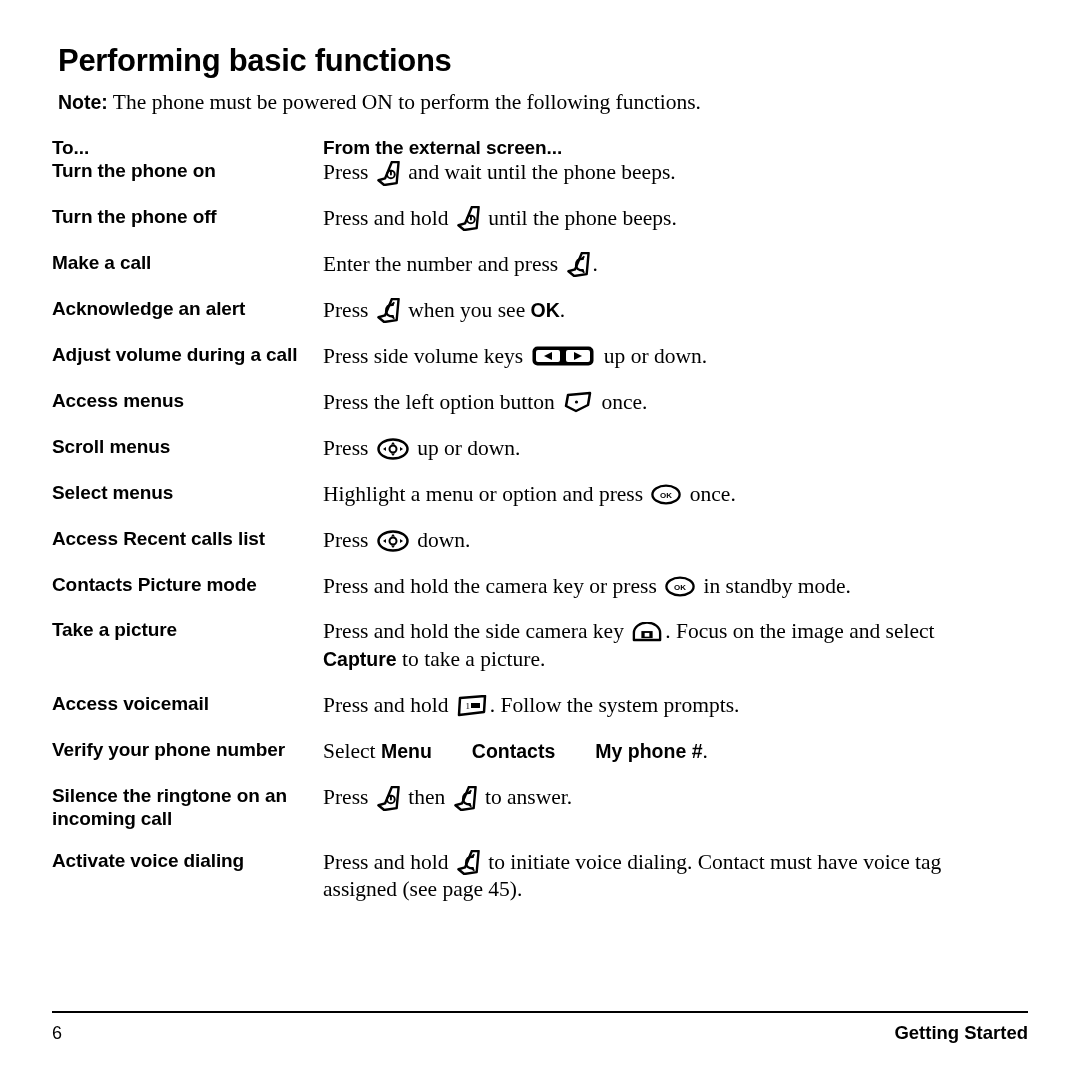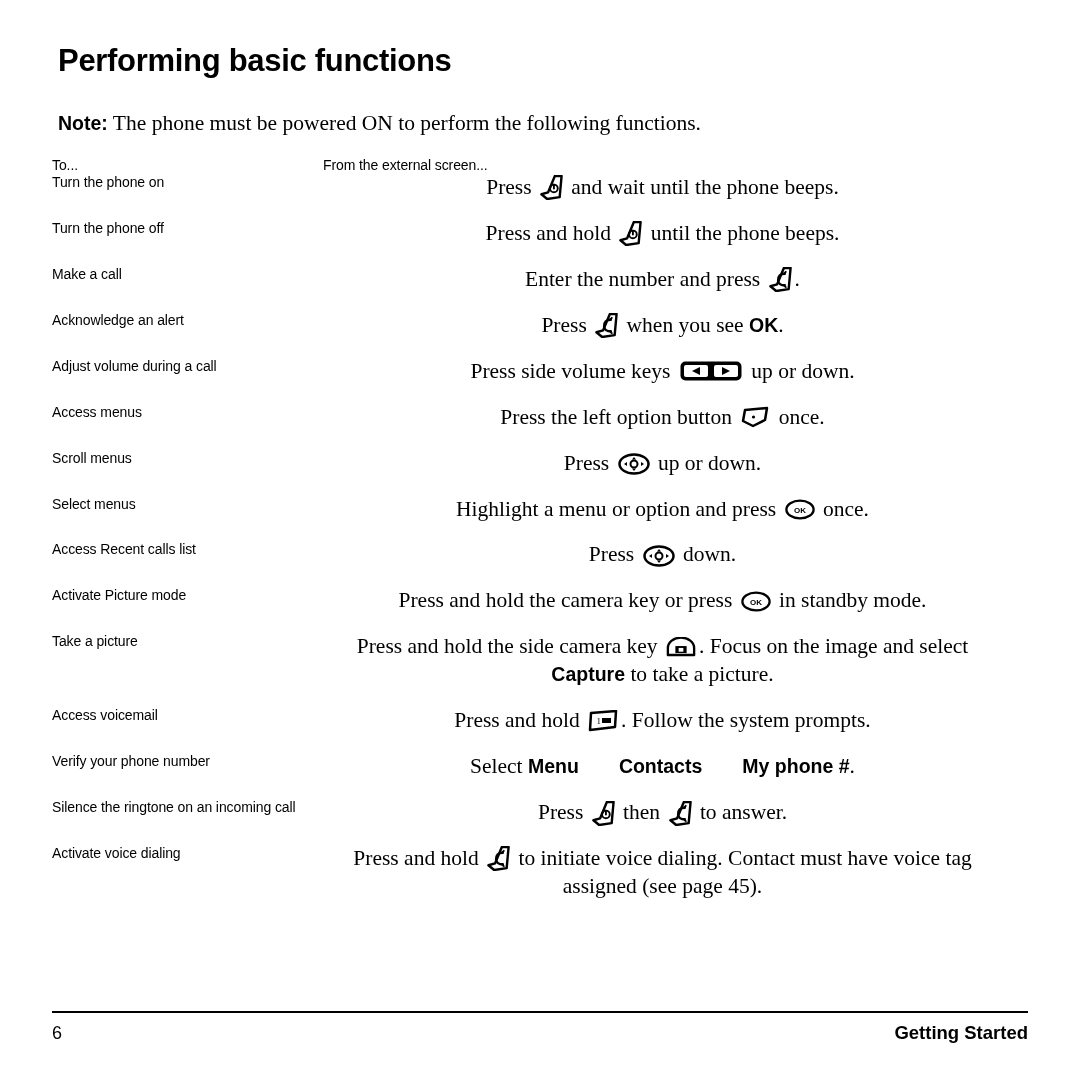--- a/index.html
+++ b/index.html
@@ -30,21 +30,21 @@
     font-weight: bold;
     font-size: 31px;
     letter-spacing: -0.3px;
     margin: 0 0 0 6px;
     padding: 0;
     line-height: 1.1;
   }
 
   
   .note-line {
-    margin: 33px 0 0 6px;
+    margin: 12px 0 0 6px;
     font-size: 21.5px;
     line-height: 1.2;
     white-space: nowrap;
   }
   .note-label {
     font-family: "Liberation Sans", sans-serif;
     font-weight: bold;
     font-size: 19.5px;
   }
   .note-text { font-size: 21.5px; }
@@ -61,31 +61,30 @@
     padding: 0;
   }
   col.c1 { width: 271px; }
   col.c2 { width: 679px; }
 
   .row-head td { padding-bottom: 19px; }
   tr.row td { padding-bottom: 18px; }
 
   .col-label {
     font-family: "Liberation Sans", sans-serif;
-    font-weight: normal;
-    font-size: 14px;
+    font-weight: bold;
+    font-size: 19px;
     line-height: 1.22;
     padding-left: 10px;
     letter-spacing: -0.1px;
   }
   .col-desc {
     font-size: 21.5px;
     line-height: 1.30;
     padding-left: 0px;
-    text-align: center;
   }
   .col-desc .b {
     font-family: "Liberation Sans", sans-serif;
     font-weight: bold;
     font-size: 19.5px;
   }
   .gap-sep { display: inline-block; width: 40px; }
 
   
   .icon {
@@ -220,21 +219,21 @@
           <td class="col-desc">Press <span class="icon ic-nav"><svg viewBox="0 0 64 44">
                 <ellipse cx="32" cy="22" rx="29" ry="19" fill="none" stroke="#000" stroke-width="5"></ellipse>
                 <circle cx="32" cy="22" r="7" fill="none" stroke="#000" stroke-width="4"></circle>
                 <path d="M32 8 L28 13 L36 13 Z" fill="#000"></path>
                 <path d="M32 36 L28 31 L36 31 Z" fill="#000"></path>
                 <path d="M12 22 L18 18 L18 26 Z" fill="#000"></path>
                 <path d="M52 22 L46 18 L46 26 Z" fill="#000"></path>
               </svg></span> down.</td>
         </tr>
         <tr class="row">
-          <td class="col-label">Activate Picture mode</td>
+          <td class="col-label">Contacts Picture mode</td>
           <td class="col-desc">Press and hold the camera key or press <span class="icon ic-ok"><svg viewBox="0 0 64 44">
                 <ellipse cx="32" cy="22" rx="29" ry="19" fill="none" stroke="#000" stroke-width="5"></ellipse>
                 <text x="32" y="29" font-family="Liberation Sans, sans-serif" font-size="17" font-weight="bold" text-anchor="middle" fill="#000">OK</text>
               </svg></span> in standby mode.</td>
         </tr>
         <tr class="row">
           <td class="col-label">Take a picture</td>
           <td class="col-desc">Press and hold the side camera key <span class="icon ic-cam"><svg viewBox="0 0 64 40">
                 <path d="M4 37 L4 22 A28 22 0 0 1 60 22 L60 37 Z" fill="none" stroke="#000" stroke-width="5" stroke-linejoin="round"></path>
                 <rect x="20" y="18" width="24" height="15" fill="#000"></rect>

